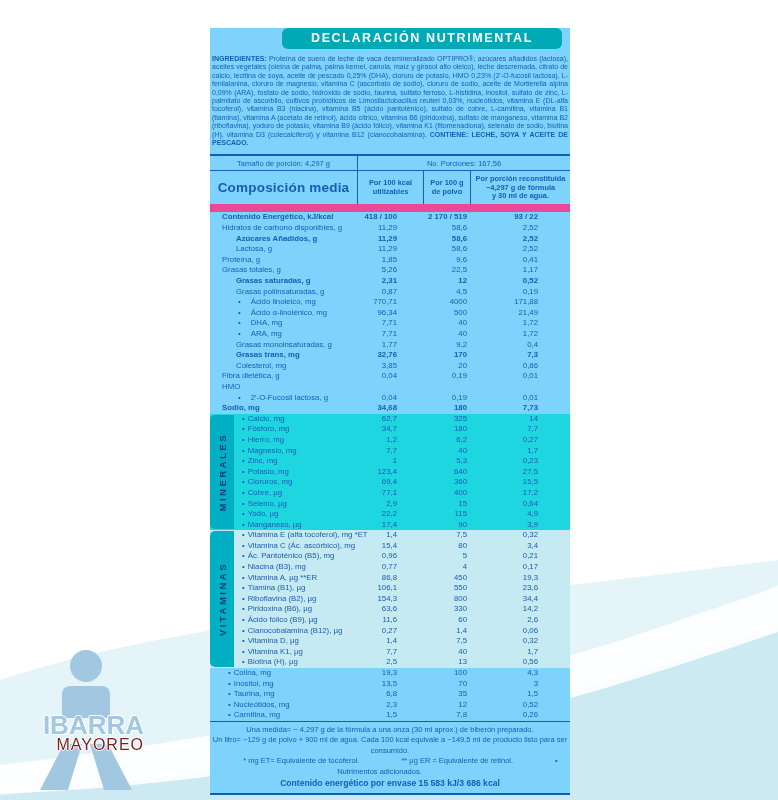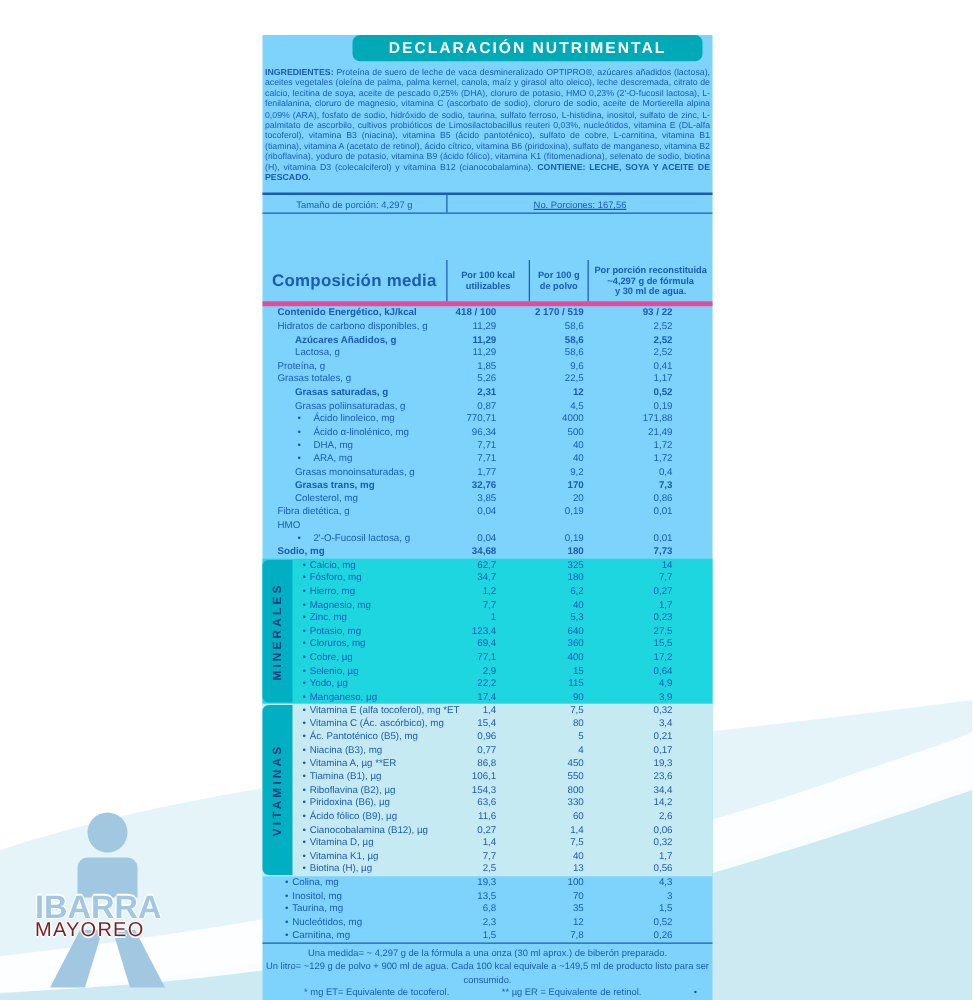--- a/index.html
+++ b/index.html
@@ -4,21 +4,21 @@
 <style>
   html,body{margin:0;padding:0;}
   body{
     width:778px;height:800px;position:relative;overflow:hidden;
     background:#ffffff;
     font-family:"Liberation Sans","DejaVu Sans",sans-serif;
   }
   
   .waves{position:absolute;left:0;bottom:0;width:778px;height:240px;z-index:0;}
   
-  .logo{position:absolute;left:28px;top:648px;width:116px;height:150px;z-index:1;text-align:left;}
+  .logo{position:absolute;left:28px;top:648px;width:116px;height:150px;z-index:1;text-align:right;}
   .logo svg{position:absolute;left:0;top:0;}
   .logo .l1{
     position:absolute;left:0;top:62px;width:116px;
     font-weight:bold;font-size:26px;letter-spacing:0px;color:#a2c7e0;
     text-shadow:-1px 0 #fff,1px 0 #fff,0 -1px #fff,0 1px #fff;
   }
   .logo .l2{
     position:absolute;left:0;top:88px;width:116px;
     font-size:16px;letter-spacing:1px;color:#7f1d1d;
     text-shadow:-1px 0 #fff,1px 0 #fff,0 -1px #fff,0 1px #fff;
@@ -38,25 +38,24 @@
     font-size:7px;line-height:8.4px;text-align:justify;color:#1a5cb5;
   }
   .ingredients .b{font-weight:bold;}
   
   .tbl{margin-top:4px;border-top:2px solid #1a5cb5;}
   .srv{
     display:grid;grid-template-columns:147px 1fr;
     border-bottom:1.5px solid #1a5cb5;font-size:7.5px;
   }
   .srv div{text-align:center;padding:2.5px 0;}
-  .srv .r{border-left:1px solid #1a5cb5;text-decoration:underline;}
+  .srv .r{border-left:1px solid #1a5cb5;}
   .thead{
     display:grid;grid-template-columns:147px 66px 47px 100px;
-    border-bottom:4px solid #ec4899;
-    margin-top:37px;
+    border-bottom:8px solid #ec4899;
   }
   .thead div{
     display:flex;align-items:center;justify-content:center;text-align:center;
     font-weight:bold;font-size:7.4px;line-height:8.6px;
     white-space:pre-line;padding:2px 0;min-height:33px;box-sizing:border-box;
   }
   .thead .h0{font-size:13.5px;letter-spacing:.2px;}
   .thead .h1,.thead .h2,.thead .h3{border-left:1px solid #1a5cb5;}
   
   .trow{

